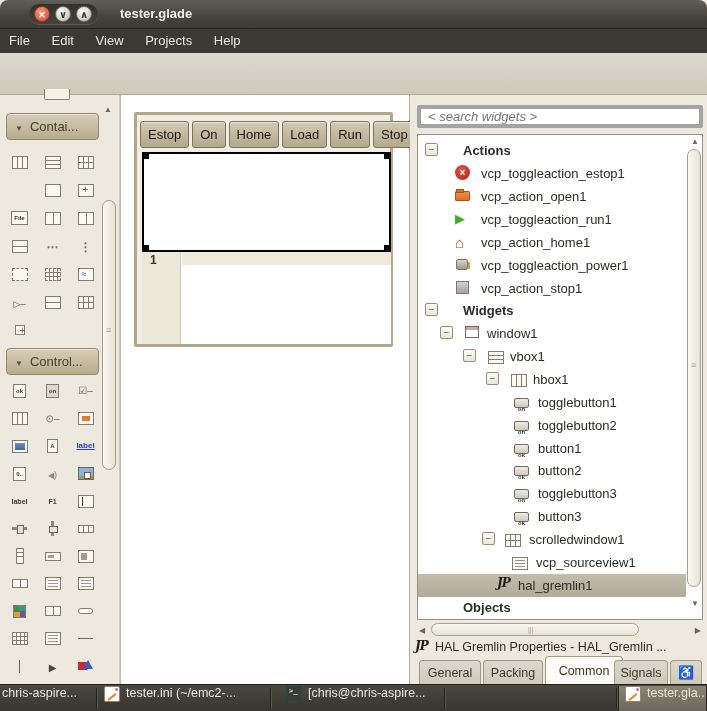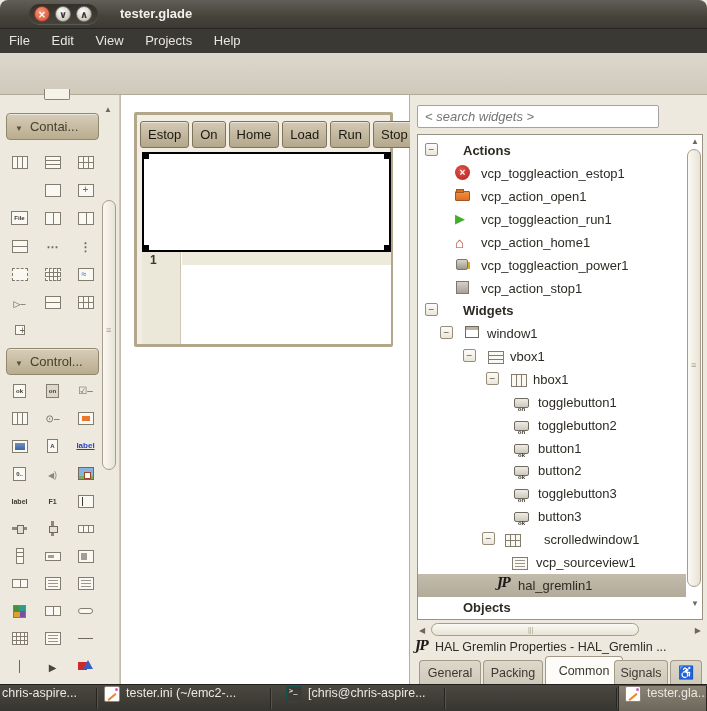--- a/index.html
+++ b/index.html
@@ -109,21 +109,21 @@
     color:#1c1912;display:flex;align-items:center;}
   .gremlin{position:absolute;left:5px;top:37px;width:249px;height:100px;background:#fff;border:2px solid #000;}
   .handle{position:absolute;width:7px;height:7px;background:#000;}
   .sourceview{position:absolute;left:5px;top:137px;width:249px;height:92px;background:#fff;}
   .gutter{position:absolute;left:0;top:0;width:39px;height:92px;background:#ebe7d9;border-right:1px solid #cfc8b8;}
   .lineno{position:absolute;left:8px;top:1px;font-weight:bold;font-size:12px;color:#3a362c;}
   .hl-line{position:absolute;left:40px;top:0;width:209px;height:13px;background:#ede9db;}
 
   
   .rightpanel{position:absolute;left:410px;top:95px;width:297px;height:589px;background:#eee9df;}
-  .search-input{position:absolute;left:7px;top:10px;width:242px;height:23px;border:1px solid #a3a3a3;
+  .search-input{position:absolute;left:7px;top:10px;width:286px;height:23px;border:4px solid #a3a3a3;
     border-radius:2px;background:#fff;font:italic 13px "Liberation Sans",sans-serif;color:#968f83;
     padding:0 7px;outline:none;}
   .treebox{position:absolute;left:7px;top:39px;width:286px;height:486px;background:#fff;
     border:1px solid #9a9183;overflow:hidden;}
   .trow{position:absolute;left:0;width:268px;height:23px;}
   .trow .tlabel{position:absolute;top:4px;white-space:nowrap;}
   .trow.hdr .tlabel{font-weight:bold;}
   .trow.sel{background:linear-gradient(#c3bcac,#b2ab9a);width:268px;}
   .exp{position:absolute;top:4px;width:13px;height:13px;border:1px solid #968c78;border-radius:2px;
     background:linear-gradient(#fdfcf9,#e9e6da);color:#5a5448;font-size:10px;line-height:11px;text-align:center;}
@@ -577,21 +577,21 @@
         <span class="mini" style="left:96px"><span class="mini-t">on</span></span>
         <span class="tlabel" style="left:120px">togglebutton3</span>
       </div>
       <div class="trow" style="top:370px">
         <span class="mini" style="left:96px"><span class="mini-t">ok</span></span>
         <span class="tlabel" style="left:120px">button3</span>
       </div>
       <div class="trow" style="top:393px">
         <span class="exp" style="left:64px"></span>
         <span class="bxi bx grid" style="left:87px"></span>
-        <span class="tlabel" style="left:126px">scrolledwindow1</span>
+        <span class="tlabel" style="left:111px">scrolledwindow1</span>
       </div>
       <div class="trow" style="top:416px">
         <span class="bxi bx lines" style="left:94px"></span>
         <span class="tlabel" style="left:118px">vcp_sourceview1</span>
       </div>
       <div class="trow sel" style="top:439px">
         <span class="icn icn-gremlin" style="left:79px"></span>
         <span class="tlabel" style="left:100px">hal_gremlin1</span>
       </div>
       <div class="trow hdr" style="top:461px">

